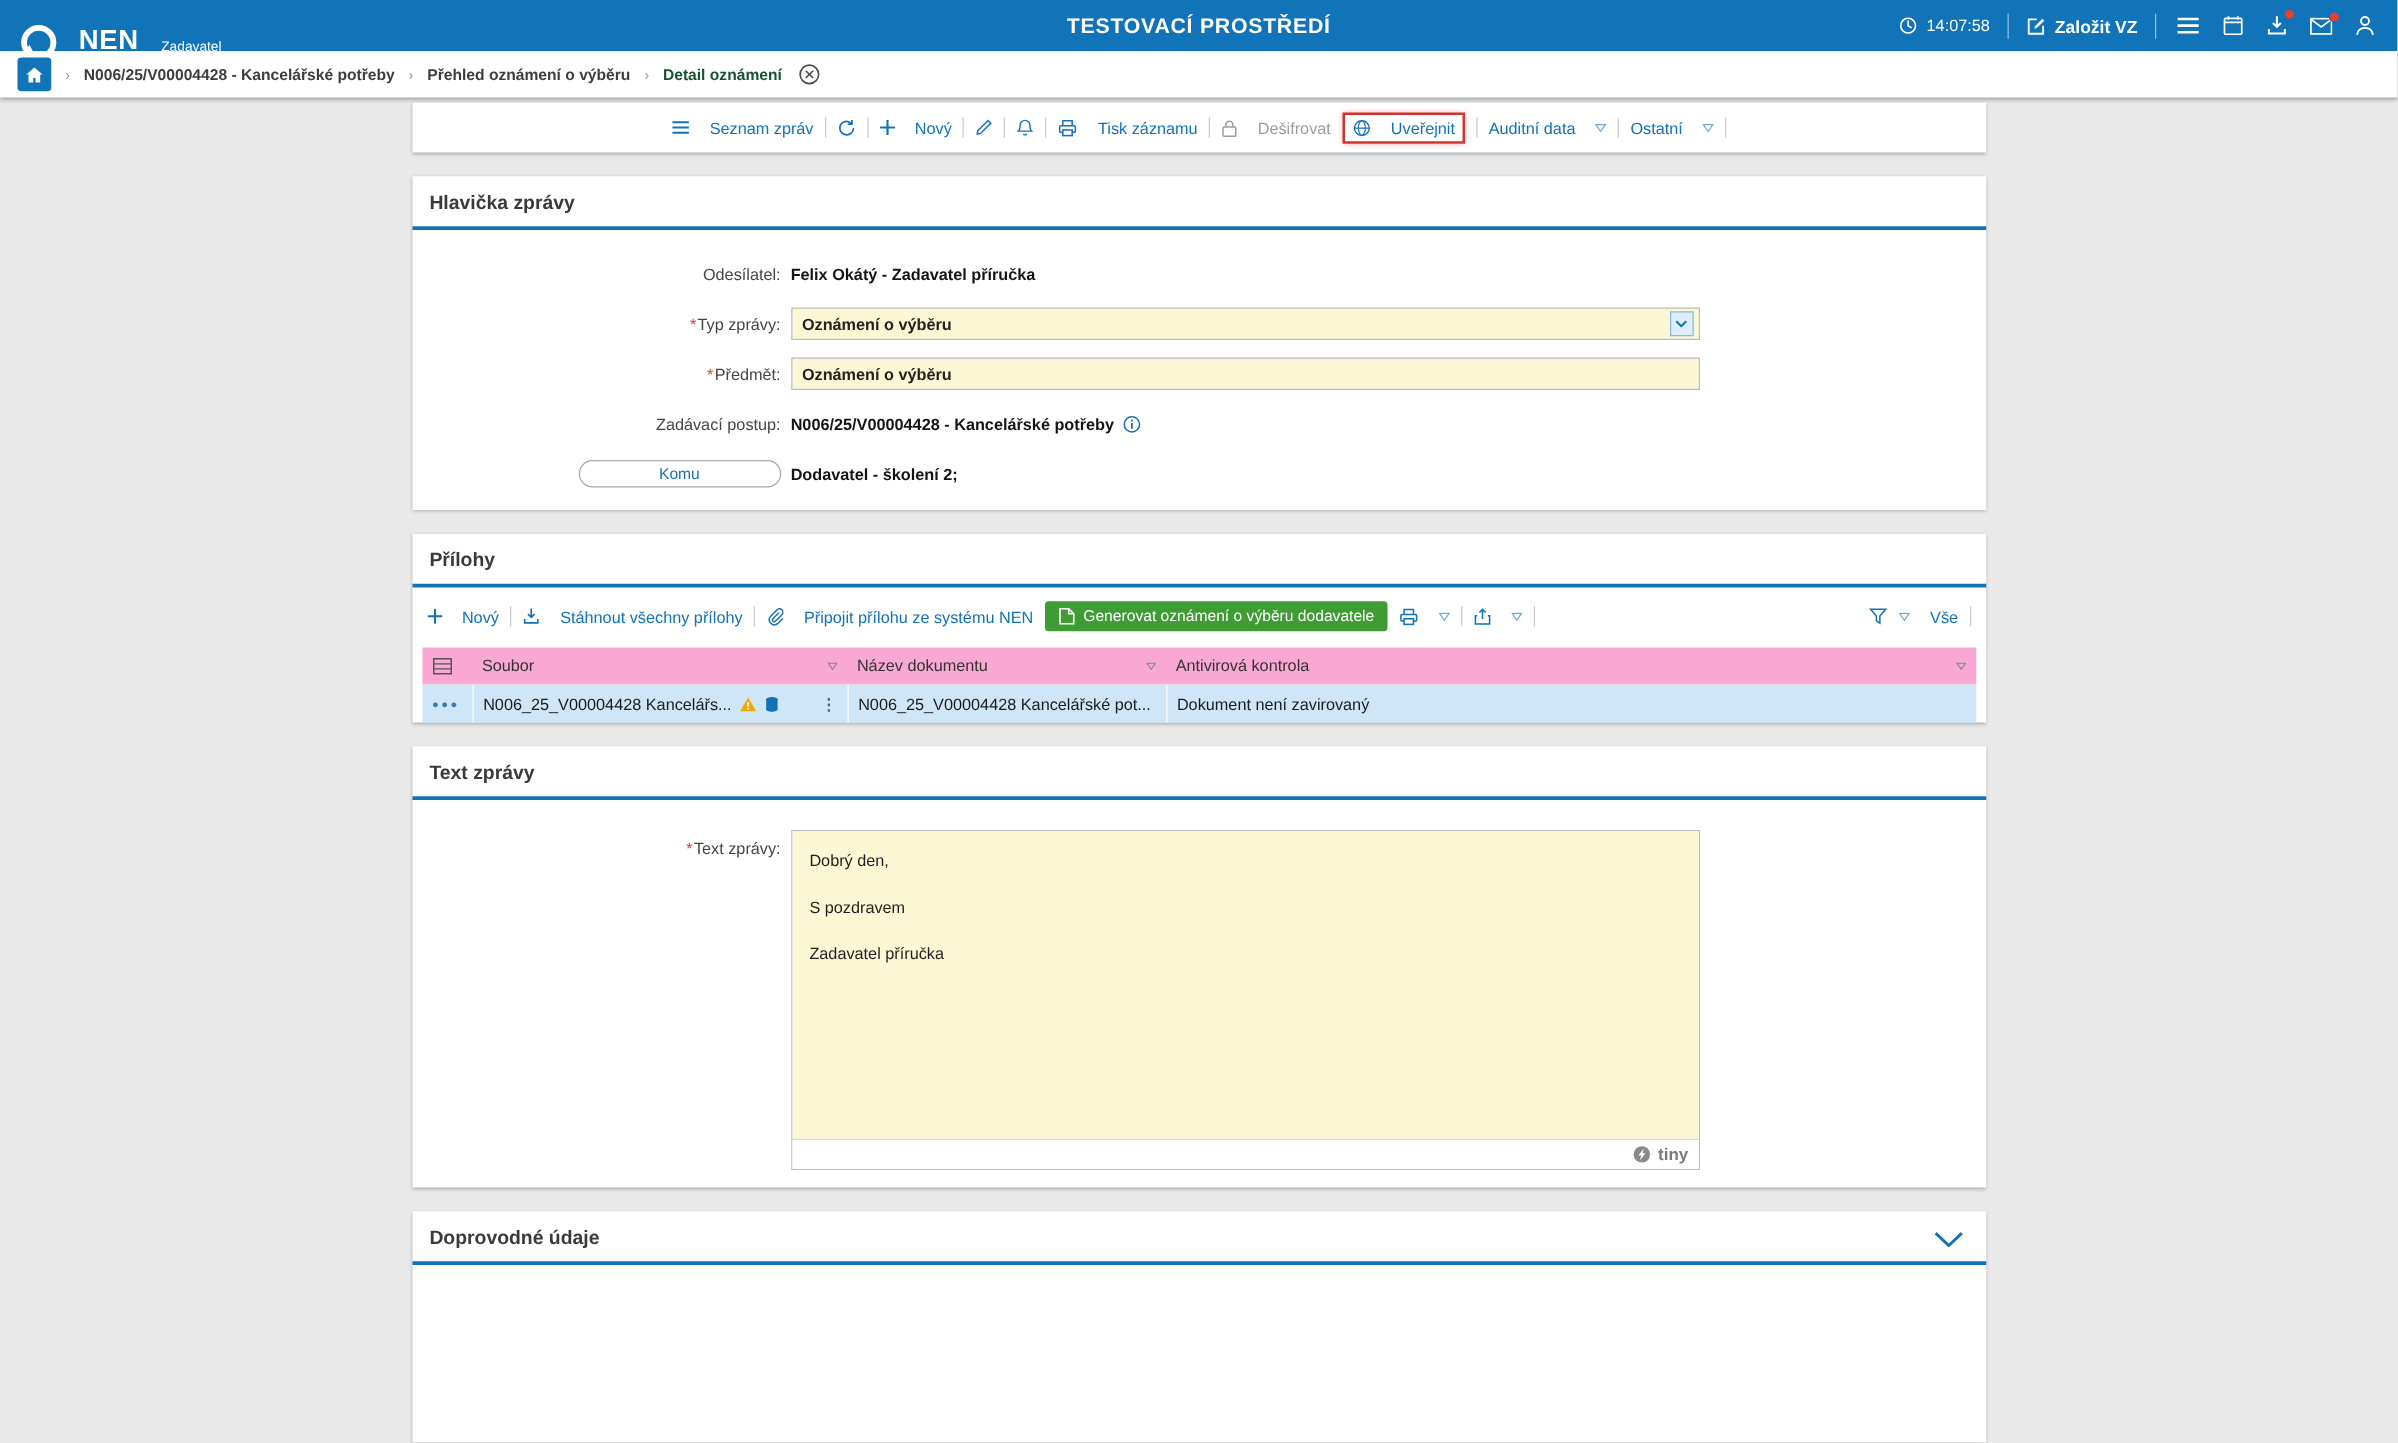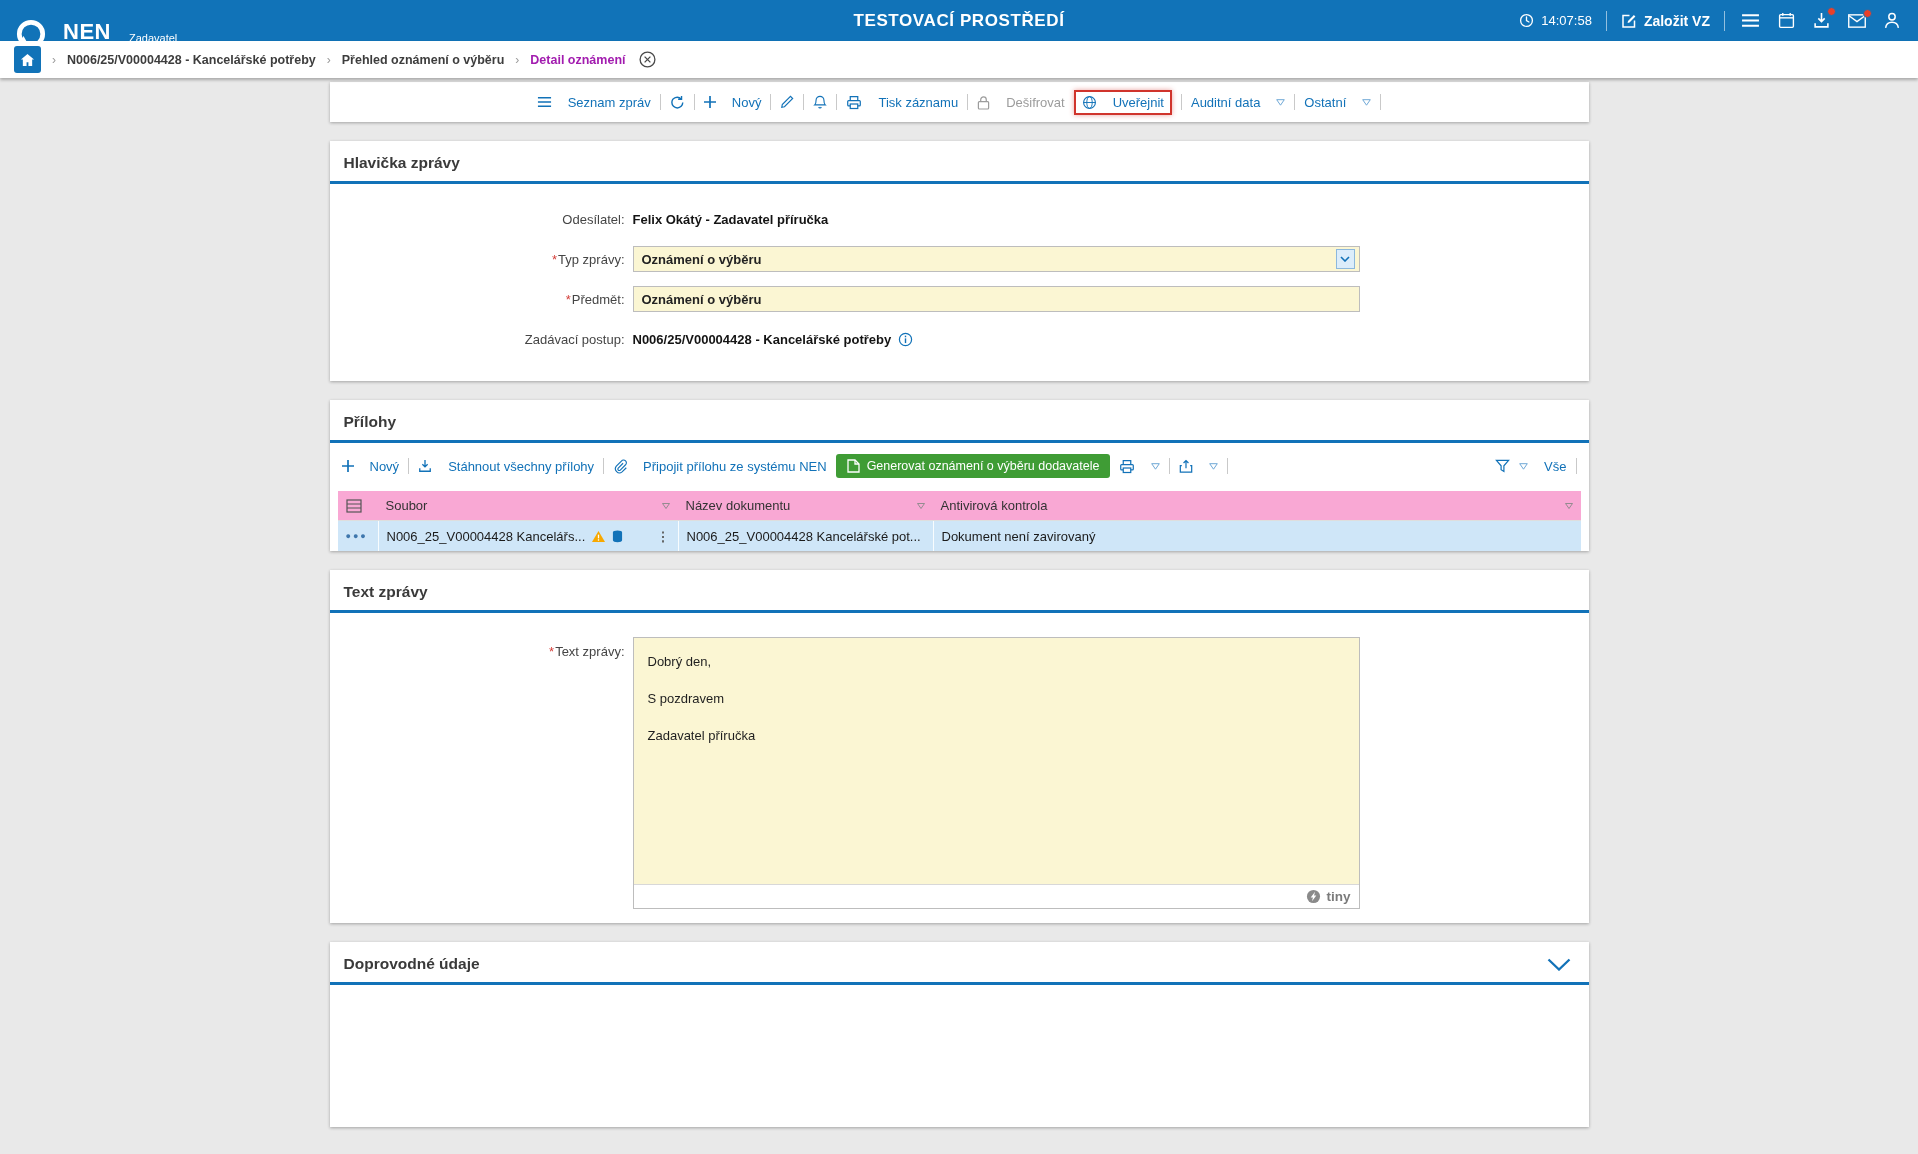--- a/index.html
+++ b/index.html
@@ -39,21 +39,21 @@
   .breadcrumb {
     background:#fff; height:37px; display:flex; align-items:center; gap:11px;
     padding:0 14px; box-shadow:0 2px 3px rgba(0,0,0,.28); position:relative; z-index:3;
   }
   .home-btn {
     width:27px; height:27px; background:#1173b8; border-radius:3px;
     display:flex; align-items:center; justify-content:center; cursor:pointer;
   }
   .bc-sep { color:#9a9a9a; font-size:12px; }
   .bc-item { font-size:12.5px; font-weight:bold; color:#3d3d3d; cursor:pointer; white-space:nowrap; }
-  .bc-item.current { color:#a21caf; }
+  .bc-item.current { color:#14532d; }
   .bc-close { cursor:pointer; margin-left:2px; }
 
   
   main { width:1259px; margin:0 auto; padding-top:4px; }
   .card { background:#fff; box-shadow:0 1px 3px rgba(0,0,0,.3); margin-bottom:19px; }
 
   
   .actions-bar {
     height:40px; display:flex; align-items:center; justify-content:center;
     gap:9px; font-size:13px; color:#1272b8;
@@ -66,21 +66,21 @@
     box-shadow:0 0 5px rgba(208,52,44,.45);
   }
 
   
   .section-head { display:flex; align-items:center; justify-content:space-between; padding:13px 14px 9px; }
   .section-title { font-size:15.5px; font-weight:bold; color:#3a3a3a; }
   .rule { height:3px; background:#1272b8; }
   .chev-big { cursor:pointer; padding:2px 4px; }
 
   
-  .form { padding:22px 0 15px; }
+  .form { padding:22px 0 2px; }
   .frow { display:flex; align-items:center; margin-bottom:14px; min-height:26px; }
   .flabel { width:303px; flex:none; text-align:right; padding-right:8px; font-size:13px; color:#454545; }
   .flabel-btn { width:303px; flex:none; display:flex; justify-content:flex-end; padding-right:8px; }
   .req { color:#d43f3a; margin-right:1px; }
   .fvalue { font-size:13px; display:flex; align-items:center; gap:7px; }
   .bold { font-weight:bold; color:#141414; }
   .field {
     width:727px; height:26px; background:#fbf6d3; border:1px solid #bdbdbd;
     display:flex; align-items:center; padding:0 4px 0 8px;
     font-size:13px; font-weight:bold; color:#222;
@@ -338,20 +338,26 @@
           <span>
             <svg width="15" height="15" viewBox="0 0 16 16">
               <circle cx="8" cy="8" r="6.5" fill="none" stroke="#1272b8" stroke-width="1.3"></circle>
               <rect x="7.25" y="6.8" width="1.5" height="5" fill="#1272b8"></rect>
               <rect x="7.25" y="3.9" width="1.5" height="1.7" fill="#1272b8"></rect>
             </svg>
           </span>
         </span>
       </div>
 
+      <div class="frow">
+        <span class="flabel-btn">
+          <button class="komu-btn">Komu</button>
+        </span>
+        <span class="fvalue bold">Dodavatel - školení 2;</span>
+      </div>
     </div>
   </section>
 
   <section class="card">
     <div class="section-head">
       <span class="section-title">Přílohy</span>
     </div>
     <div class="rule"></div>
 
     <div class="attach-bar">

